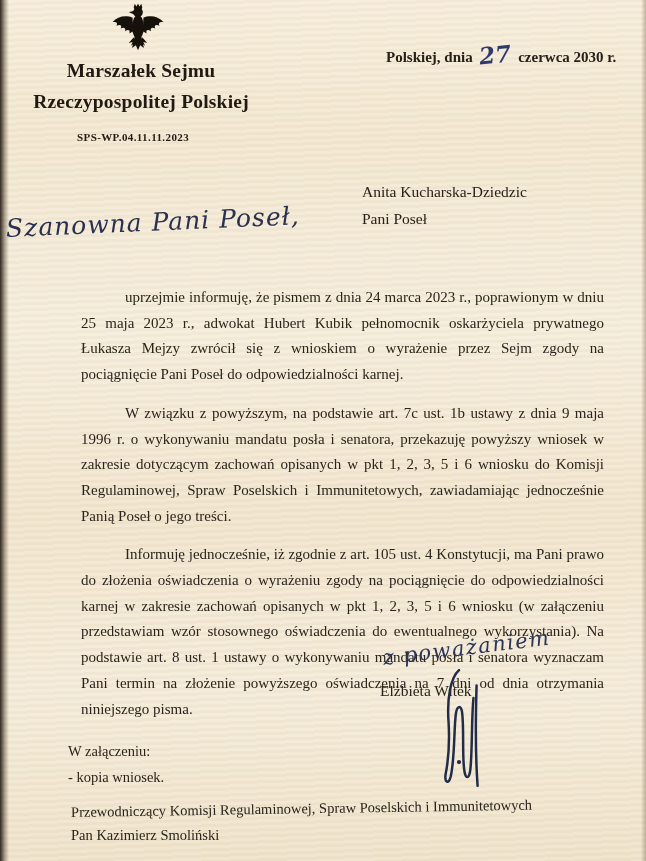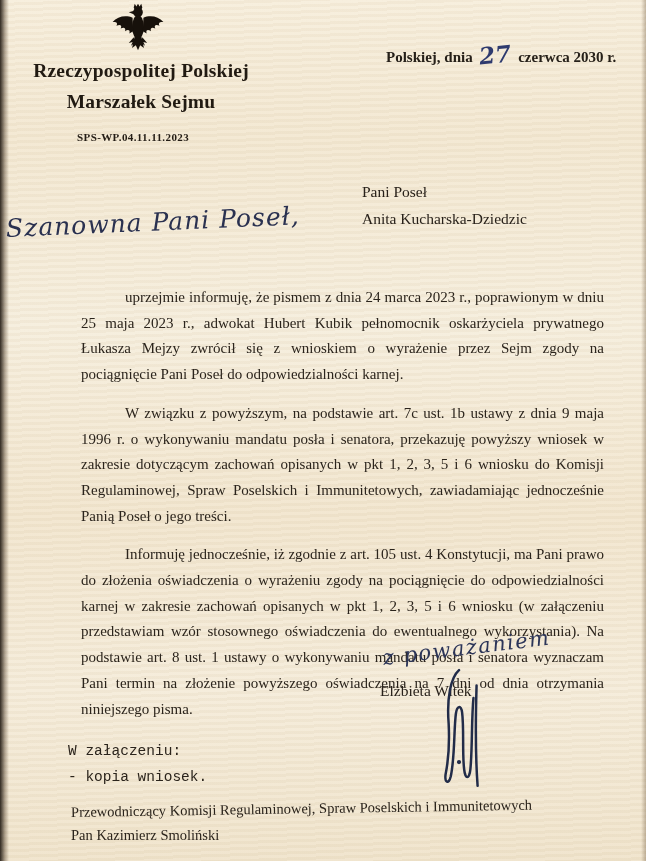--- a/index.html
+++ b/index.html
@@ -27,21 +27,21 @@
     font-family:"DejaVu Serif",serif;color:#2a3150;letter-spacing:1px;transform:rotate(-2.5deg);
     transform-origin:left center;white-space:nowrap;}
   .body-text{position:absolute;left:68px;top:272px;width:549px;font-size:15px;
     line-height:25.7px;text-align:justify;color:#2b241c;}
   .body-text p{margin:13px;text-indent:44px;}
   .valediction{position:absolute;left:383px;top:646px;font-size:21px;font-style:italic;
     font-family:"DejaVu Serif",serif;color:#2c3558;letter-spacing:1.5px;transform:rotate(-7deg);
     transform-origin:left center;white-space:nowrap;}
   .signer{position:absolute;left:380px;top:682px;font-size:15.5px;color:#28211a;}
   .signature-svg{position:absolute;left:428px;top:666px;width:62px;height:126px;}
-  .enclosure{position:absolute;left:68px;top:738px;font-size:14.5px;line-height:26px;color:#2b241c;font-family:Liberation Mono, monospace;}
+  .enclosure{position:absolute;left:68px;top:738px;font-size:14.5px;line-height:26px;color:#2b241c;}
   .cc{position:absolute;left:71px;top:801px;font-size:14.5px;line-height:22.5px;color:#2b241c;}
   .cc-line-tilt{transform:rotate(-.9deg);transform-origin:left center;white-space:nowrap;}
 </style>
 </head>
 <body>
 
 <div class="page">
 
   <div class="scan-texture"></div>
   <div class="scan-left-edge"></div>
@@ -55,35 +55,35 @@
       <ellipse cx="50" cy="43" rx="11" ry="22"></ellipse>
       <path d="M40,26 C28,21 12,23 3,34 C10,33 13,36 10,41 C17,38 21,40 18,46 C24,43 28,45 26,51 C32,47 36,49 34,55 L41,51 Z"></path>
       <path d="M60,26 C72,21 88,23 97,34 C90,33 87,36 90,41 C83,38 79,40 82,46 C76,43 72,45 74,51 C68,47 64,49 66,55 L59,51 Z"></path>
       <path d="M44,60 L39,82 L46,77 L50,86 L54,77 L61,82 L56,60 Z"></path>
       <path d="M42,62 L33,73 L40,71 L37,78 L44,73 Z"></path>
       <path d="M58,62 L67,73 L60,71 L63,78 L56,73 Z"></path>
     </g>
   </svg>
 
   <div class="sender">
+    <div>Marszałek Sejmu</div>
     <div>Rzeczypospolitej Polskiej</div>
-    <div>Marszałek Sejmu</div>
   </div>
 
   <div class="dateline">
     <span>Polskiej, dnia</span>
     <span class="hw-day">27</span>
     <span>czerwca 2030 r.</span>
   </div>
 
   <div class="refnum">SPS-WP.04.11.11.2023</div>
 
   <div class="addressee">
+    <div>Anita Kucharska-Dziedzic</div>
     <div>Pani Poseł</div>
-    <div>Anita Kucharska-Dziedzic</div>
   </div>
 
   <div class="greeting">Szanowna Pani Poseł,</div>
 
   <div class="body-text">
     <p>uprzejmie informuję, że pismem z dnia 24 marca 2023 r., poprawionym w dniu 25 maja 2023 r., adwokat Hubert Kubik pełnomocnik oskarżyciela prywatnego Łukasza Mejzy zwrócił się z wnioskiem o wyrażenie przez Sejm zgody na pociągnięcie Pani Poseł do odpowiedzialności karnej.</p>
     <p>W związku z powyższym, na podstawie art. 7c ust. 1b ustawy z dnia 9 maja 1996 r. o wykonywaniu mandatu posła i senatora, przekazuję powyższy wniosek w zakresie dotyczącym zachowań opisanych w pkt 1, 2, 3, 5 i 6 wniosku do Komisji Regulaminowej, Spraw Poselskich i Immunitetowych, zawiadamiając jednocześnie Panią Poseł o jego treści.</p>
     <p>Informuję jednocześnie, iż zgodnie z art. 105 ust. 4 Konstytucji, ma Pani prawo do złożenia oświadczenia o wyrażeniu zgody na pociągnięcie do odpowiedzialności karnej w zakresie zachowań opisanych w pkt 1, 2, 3, 5 i 6 wniosku (w załączeniu przedstawiam wzór stosownego oświadczenia do ewentualnego wykorzystania). Na podstawie art. 8 ust. 1 ustawy o wykonywaniu mandatu posła i senatora wyznaczam Pani termin na złożenie powyższego oświadczenia na 7 dni od dnia otrzymania niniejszego pisma.</p>
   </div>
 

